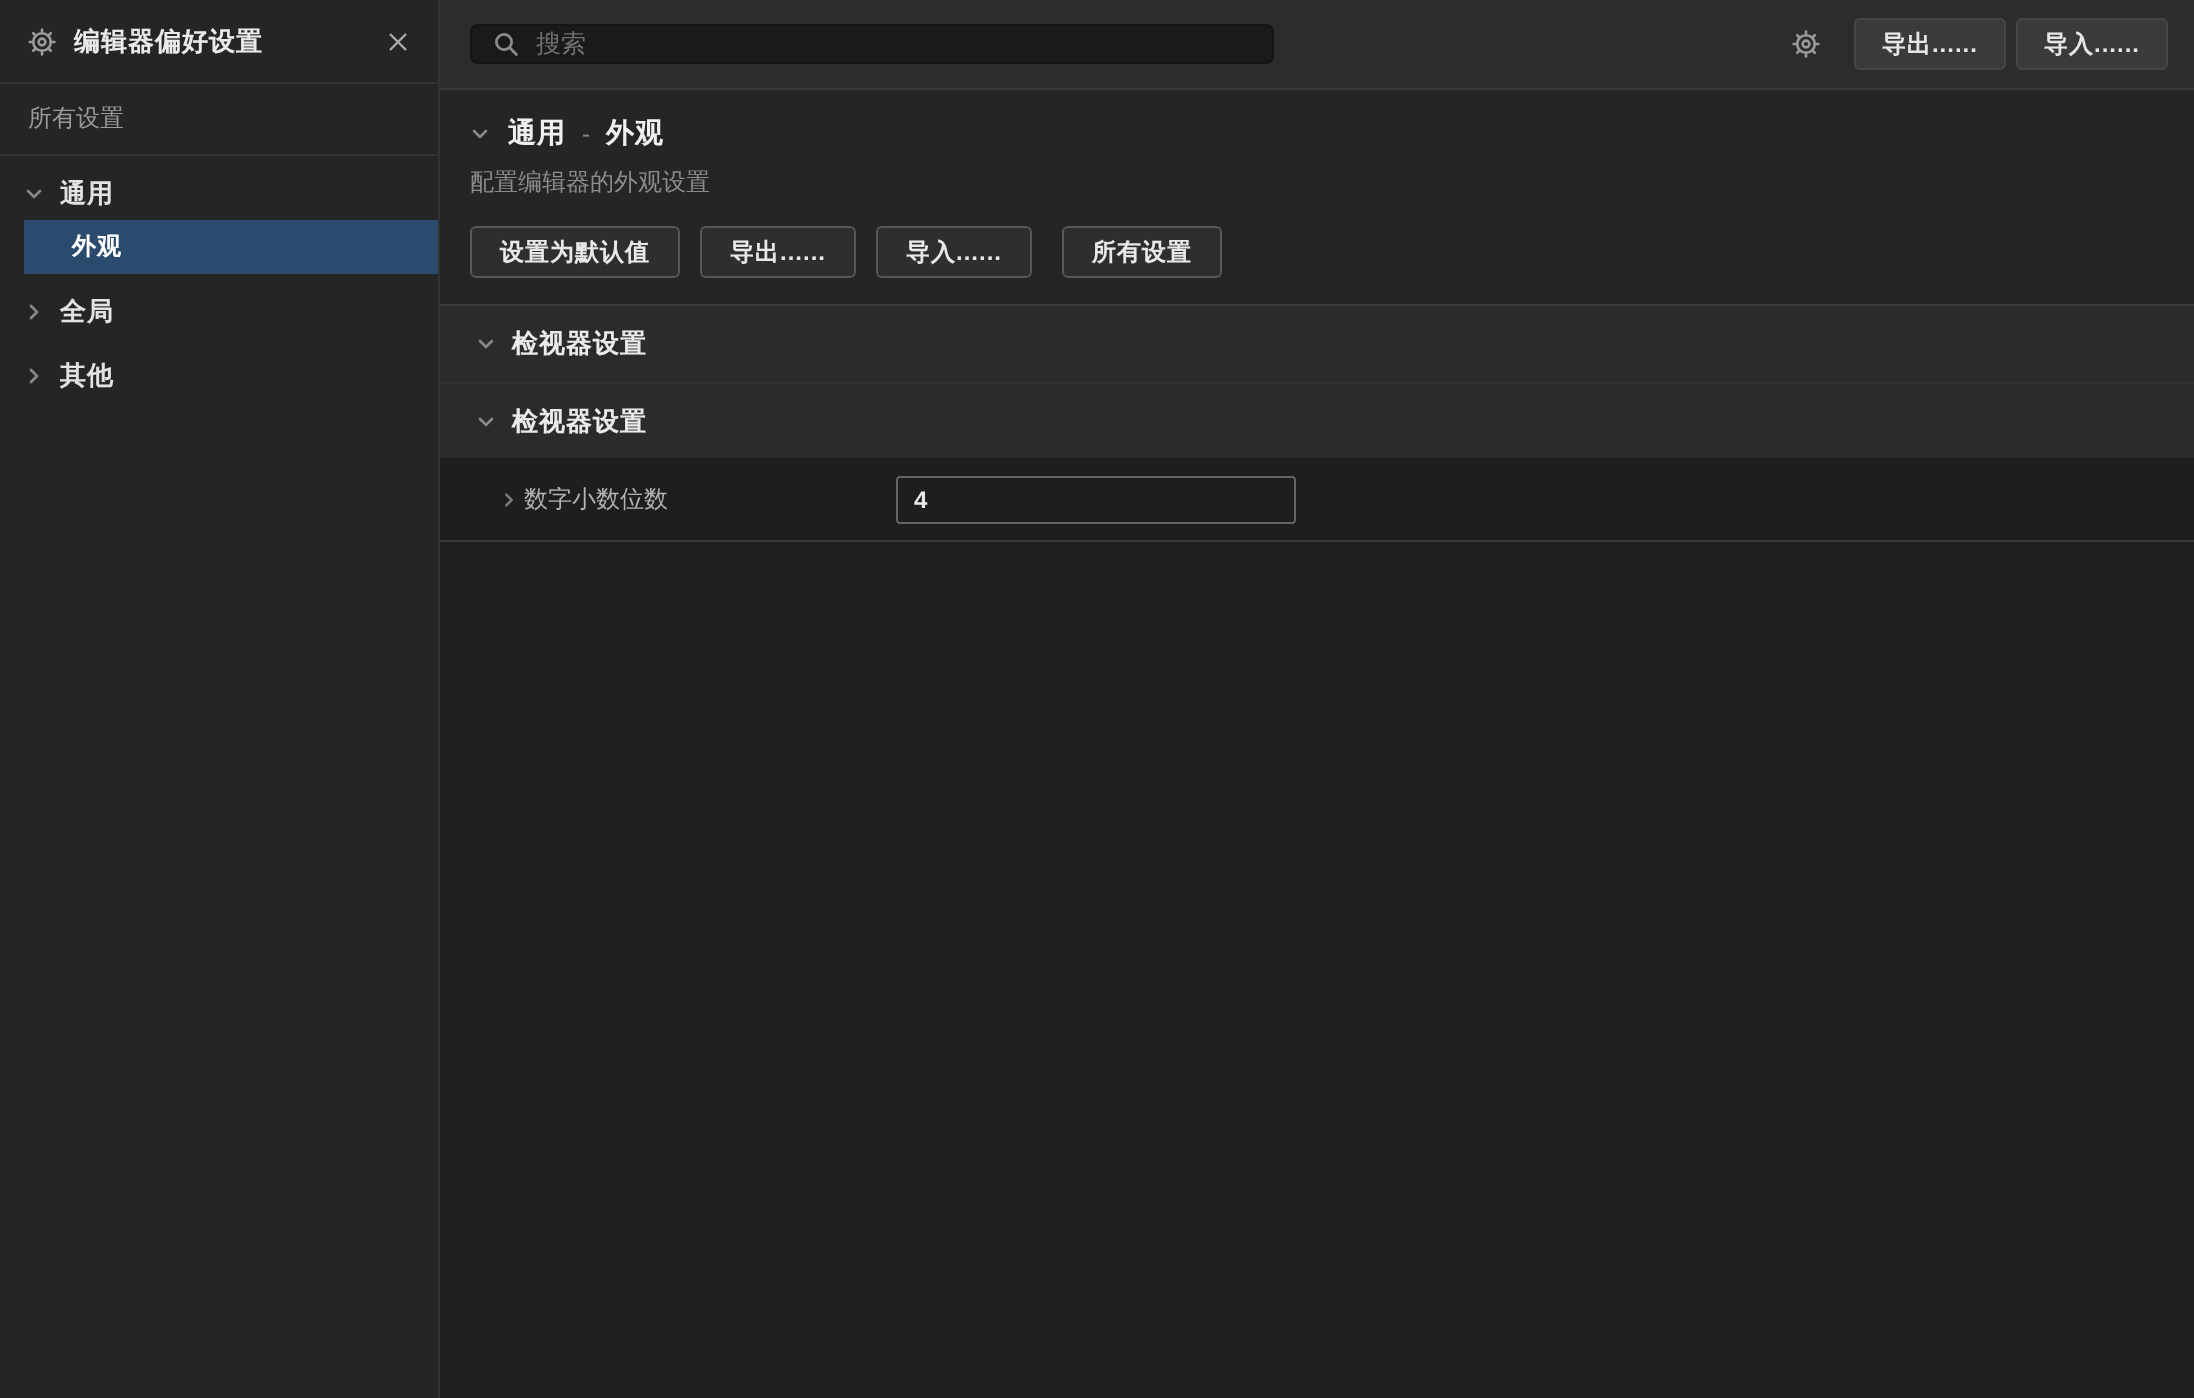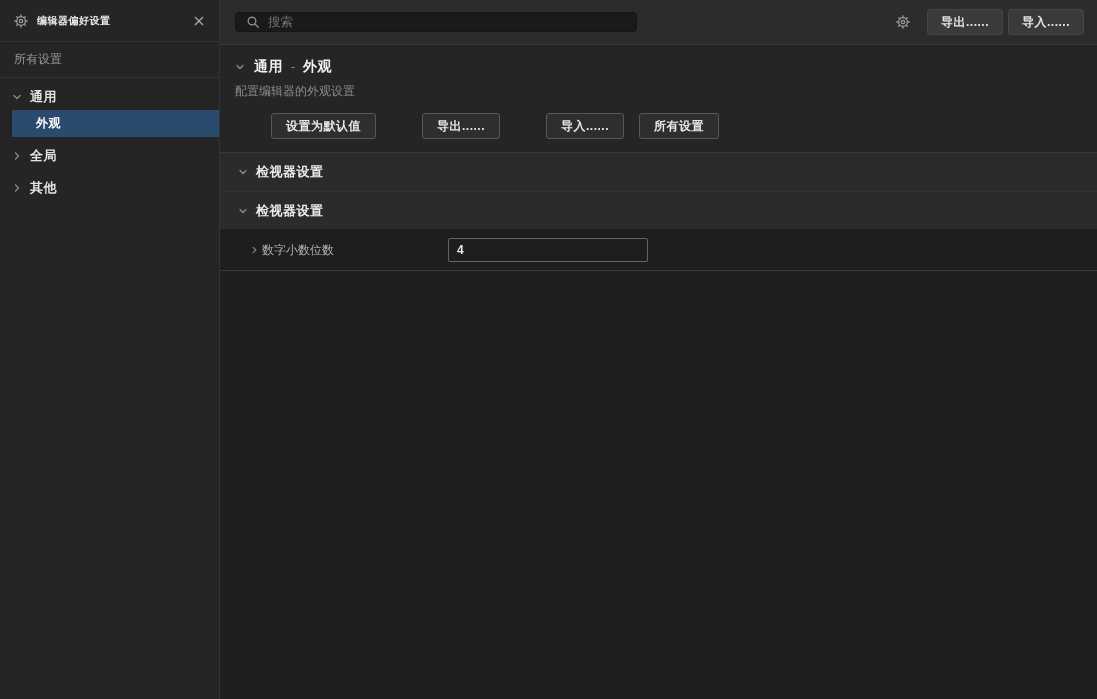--- a/index.html
+++ b/index.html
@@ -13,21 +13,21 @@
   
   .sidebar {
     position:absolute; left:0; top:0; width:220px; height:699px;
     background:#252526; border-right:1px solid #323234;
   }
   .sb-title {
     height:42px; display:flex; align-items:center;
     padding:0 14px; border-bottom:1px solid #333335;
   }
   .sb-title .ttl {
-    font-size:10px; font-weight:700; color:#eaeaea; margin-left:9px; letter-spacing:.5px;
+    font-size:13px; font-weight:700; color:#eaeaea; margin-left:9px; letter-spacing:.5px;
   }
   .sb-close { margin-left:auto; cursor:pointer; }
   .sb-allsettings {
     height:36px; display:flex; align-items:center; padding:0 14px;
     color:#9a9a9b; font-size:12px; border-bottom:1px solid #333335;
   }
   .tree { padding-top:6px; }
   .tree-parent {
     height:26px; display:flex; align-items:center; padding-left:12px;
     font-size:13px; font-weight:700; color:#e2e2e2;
@@ -79,21 +79,21 @@
     font-size:14px; font-weight:700; color:#efefef; letter-spacing:.5px;
   }
   .breadcrumb .bc-parent { margin-left:9px; }
   .breadcrumb .bc-sep { color:#8a8a8b; font-size:12px; margin:0 8px; }
   .page-desc { color:#8c8c8e; font-size:12px; margin-top:7px; }
   .btn-row { display:flex; margin-top:13px; }
   .pg-btn {
     height:26px; padding:0 14px; margin-right:10px;
     background:#2d2e2f; border:1px solid #57585a; border-radius:3px;
     color:#e8e8e8; font-size:12px; font-weight:700;
-    display:flex; align-items:center; cursor:pointer; letter-spacing:.5px;margin-left:36px;
+    display:flex; align-items:center; cursor:pointer; letter-spacing:.5px;
   }
   .btn-row .pg-btn:nth-child(4){ margin-left:5px; }
 
   .section-header {
     height:38px; background:#2a2b2c; display:flex; align-items:center;
     padding-left:18px; border-top:1px solid #323334;
   }
   .section-header .sec-ttl {
     font-size:13px; font-weight:700; color:#eaeaea; margin-left:8px; letter-spacing:.5px;
   }

